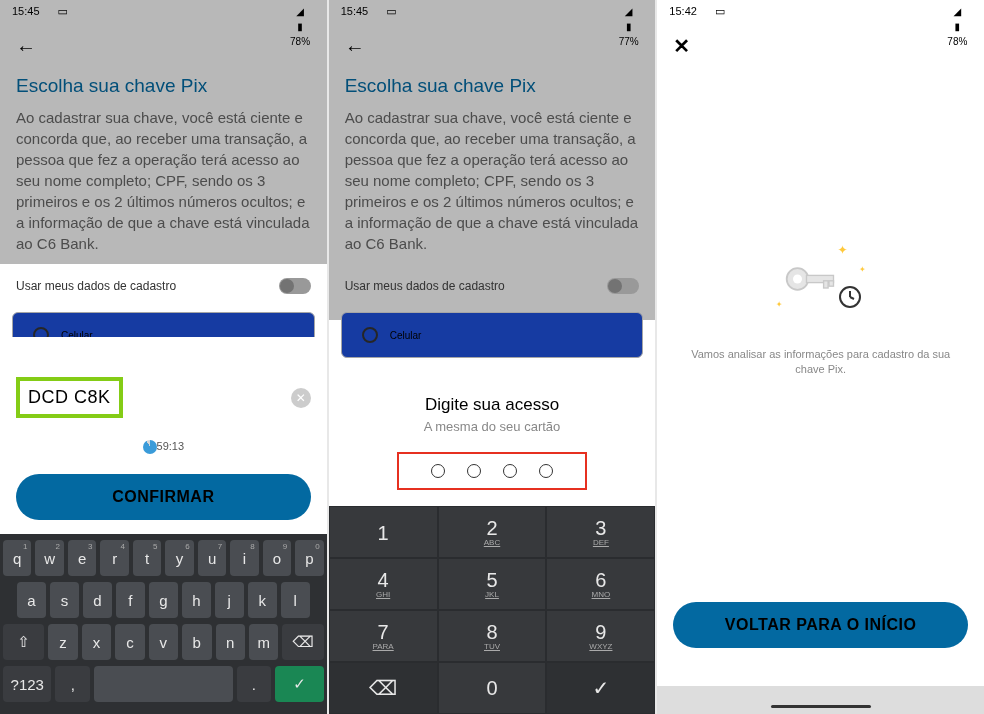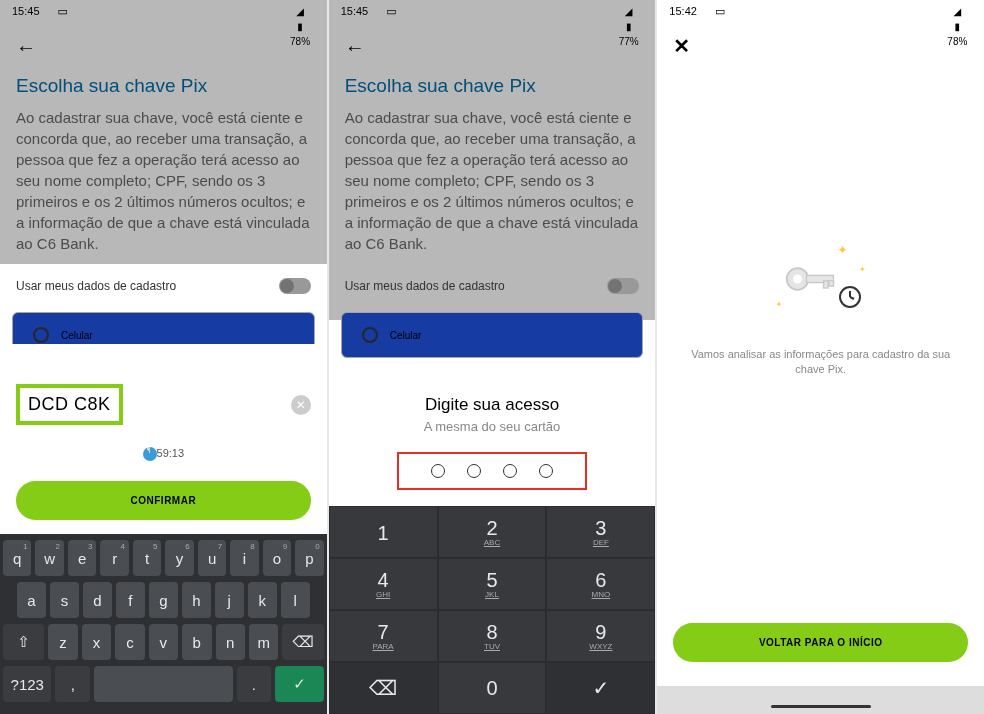--- a/index.html
+++ b/index.html
@@ -33,21 +33,21 @@
     .email-blur { display: inline-block; width: 70px; height: 10px; background: #ddd; filter: blur(2px); vertical-align: middle; }
     
     .input-row { display: flex; align-items: center; padding: 8px 16px; justify-content: space-between; }
     .highlight-box { border: 4px solid #84cc16; padding: 6px 8px; }
     .code-text { font-size: 18px; font-weight: 500; letter-spacing: 0.5px; }
     .clear-icon { width: 20px; height: 20px; background: #ccc; border-radius: 50%; display: flex; align-items: center; justify-content: center; color: #fff; font-size: 12px; }
     
     .timer-row { display: flex; align-items: flex-start; justify-content: center; padding: 14px 0; font-size: 11px; color: #555; }
     .timer-circle { width: 14px; height: 14px; border-radius: 50%; background: conic-gradient(#3a9bd9 0deg 330deg, #d5d5d5 330deg 360deg); }
     
-    .yellow-btn { background: #84cc16; border-radius: 24px; text-align: center; padding: 14px; margin: 6px 16px 14px; font-size: 10px; font-weight: 600; letter-spacing: 0.5px; }
+    .yellow-btn { background: #0369a1; border-radius: 24px; text-align: center; padding: 14px; margin: 6px 16px 14px; font-size: 16px; font-weight: 600; letter-spacing: 0.5px; }
     
     
     .kb-qwerty { background: #2e3033; padding: 6px 3px; }
     .kb-row { display: flex; justify-content: center; gap: 4px; margin-bottom: 6px; }
     .key { flex: 1; background: #4a4d52; color: #e8e8e8; border-radius: 4px; height: 36px; display: flex; align-items: center; justify-content: center; font-size: 15px; position: relative; }
     .key-num { position: absolute; top: 2px; right: 4px; font-size: 8px; color: #aaa; }
     .key-special { background: #3a3c40; }
     .key-wide { flex: 1.4; }
     .key-space { flex: 4; }
     .key-green { background: #1a8754; }
@@ -70,21 +70,21 @@
     .success-area { display: flex; flex-direction: column; align-items: center; justify-content: center; height: 480px; padding: 0 24px; text-align: center; }
     .key-icon { width: 90px; height: 70px; position: relative; margin-bottom: 18px; }
     .key-shape { position: absolute; width: 54px; height: 40px; left: 8px; top: 16px; }
     .key-shape svg { width: 100%; height: 100%; }
     .key-clock { position: absolute; right: 4px; bottom: 4px; width: 24px; height: 24px; }
     .sparkle { position: absolute; color: #ffc93c; font-size: 12px; }
     .success-title { font-size: 16px; color: #333; margin-bottom: 8px; }
     .success-sub { font-size: 11px; color: #888; line-height: 1.4; margin-top: 16px; }
     .bottom-bar-stub { position: absolute; bottom: 0; left: 0; right: 0; height: 28px; background: #ddd; }
     .swipe-ind { position: absolute; bottom: 6px; left: 50%; transform: translateX(-50%); width: 100px; height: 3px; background: #333; border-radius: 2px; }
-    .yellow-btn.bottom { position: absolute; bottom: 38px; left: 0; right: 0; }
+    .yellow-btn.bottom { position: absolute; bottom: 52px; left: 0; right: 0; }
   </style>
 </head>
 <body>
 
 <div class="phone">
   <div class="dimmed" style="height:264px;">
     <div class="status-bar">
       <div class="status-left">
         <span>15:45</span>
         <span>▭</span>

